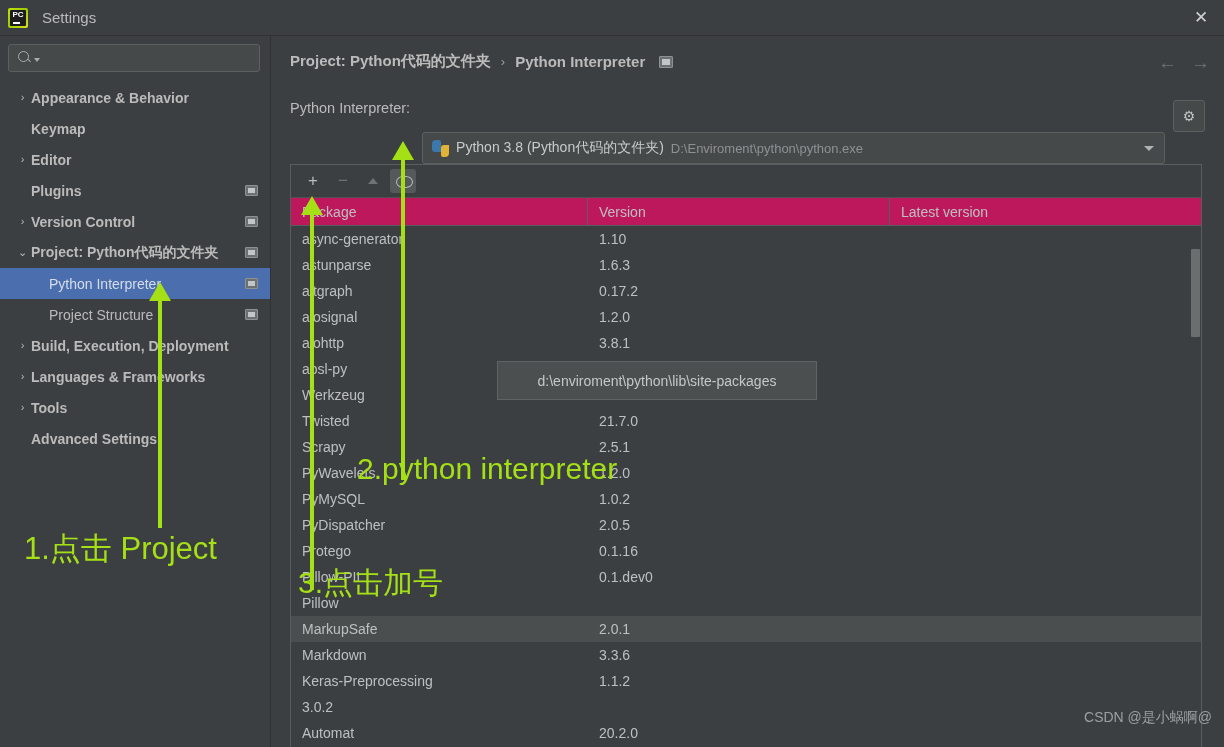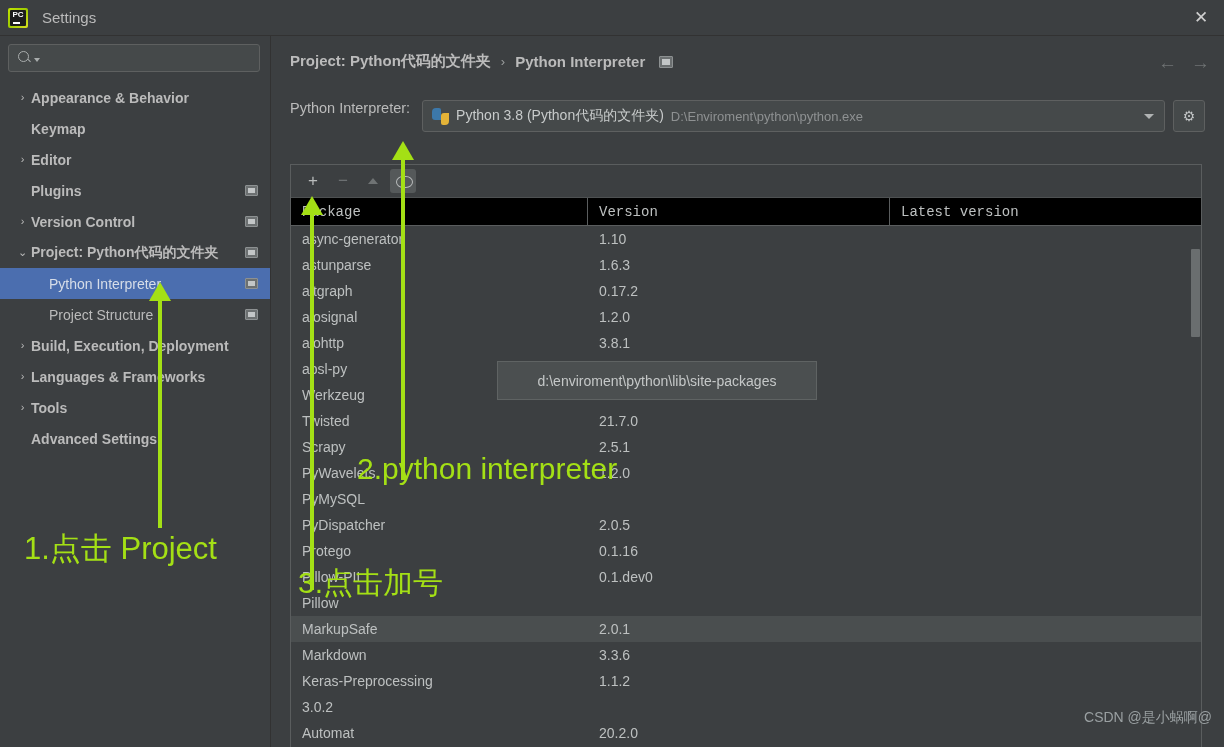--- a/index.html
+++ b/index.html
@@ -143,21 +143,21 @@
   .interp-row {
     position: absolute; left: 0; top: 64px; width: 952px; height: 38px;
     display: flex; align-items: flex-start;
   }
   .interp-label {
     margin-left: 18px; color: #bbbbbb; font-size: 14.5px; white-space: nowrap;
   }
   .combo {
     margin-left: 12px; width: 743px; height: 32px;
     background: #45494a; border: 1px solid #5e6060; border-radius: 3px;
-    display: flex; align-items: center; padding: 0 0 0 9px;
+    display: flex; align-items: center; padding: 0 0 0 9px; margin-top: 32px;
   }
   .py-icon {
     width: 17px; height: 17px; position: relative; flex: none; margin-right: 7px;
   }
   .py-icon .pb {
     position: absolute; width: 8.5px; height: 12px;
   }
   .py-icon .pb-blue {
     left: 0; top: 0; background: #3c78aa;
     border-radius: 4px 2px 0 3px;
@@ -216,23 +216,22 @@
     border: 1.3px solid #b9bcbc;
     border-radius: 50% / 60%;
   }
   .eye::after {
     content: ""; position: absolute; left: 5.2px; top: 2.7px;
     width: 4.4px; height: 4.4px; border-radius: 50%; background: #b9bcbc;
   }
 
   .tbl-head {
     height: 28px; display: flex; align-items: center;
-    background: #000000;
+    background: #be185d;
     border-bottom: 1px solid #5a5d5e;
-    font-family: Liberation Mono, monospace;
   }
   .th {
     color: #bdc0c0; font-size: 14px; padding-left: 11px;
     height: 28px; line-height: 28px;
     border-right: 1px solid #5a5d5e;
   }
   .th.c0 { width: 297px; }
   .th.c1 { width: 302px; }
   .th.c2 { width: 311px; border-right: none; }
 
@@ -460,20 +459,21 @@
             <div class="td c1">2.5.1</div>
             <div class="td c2"></div>
           </div>
           <div class="tr">
             <div class="td c0">PyWavelets</div>
             <div class="td c1">1.2.0</div>
             <div class="td c2"></div>
           </div>
           <div class="tr">
             <div class="td c0">PyMySQL</div>
+            <div class="td c1">1.0.2</div>
             <div class="td c2"></div>
           </div>
           <div class="tr">
             <div class="td c0">PyDispatcher</div>
             <div class="td c1">2.0.5</div>
             <div class="td c2"></div>
           </div>
           <div class="tr">
             <div class="td c0">Protego</div>
             <div class="td c1">0.1.16</div>

